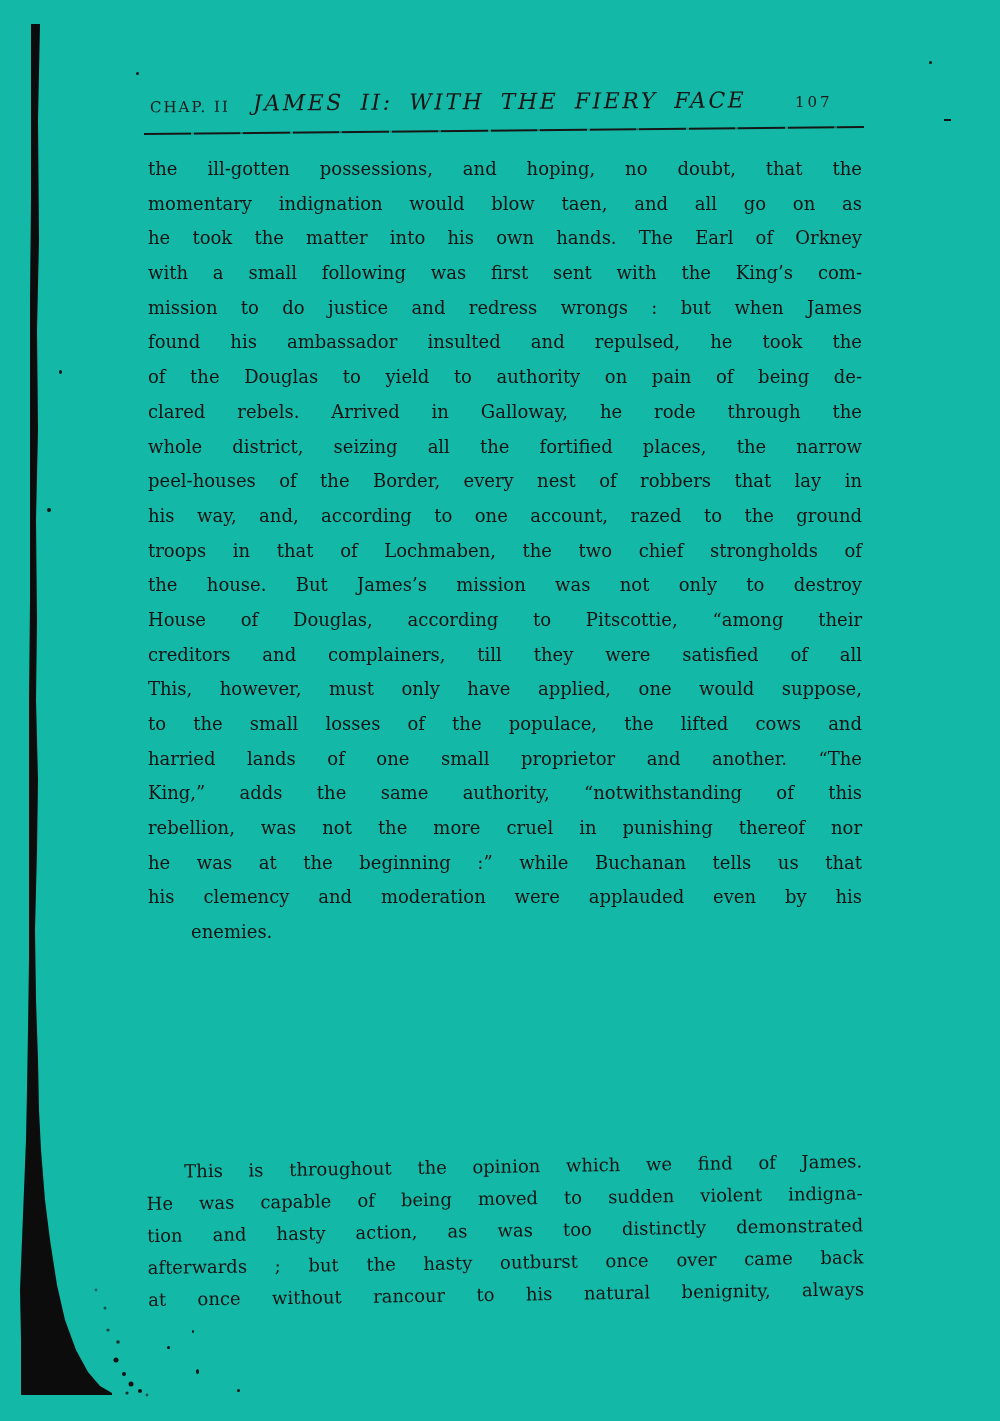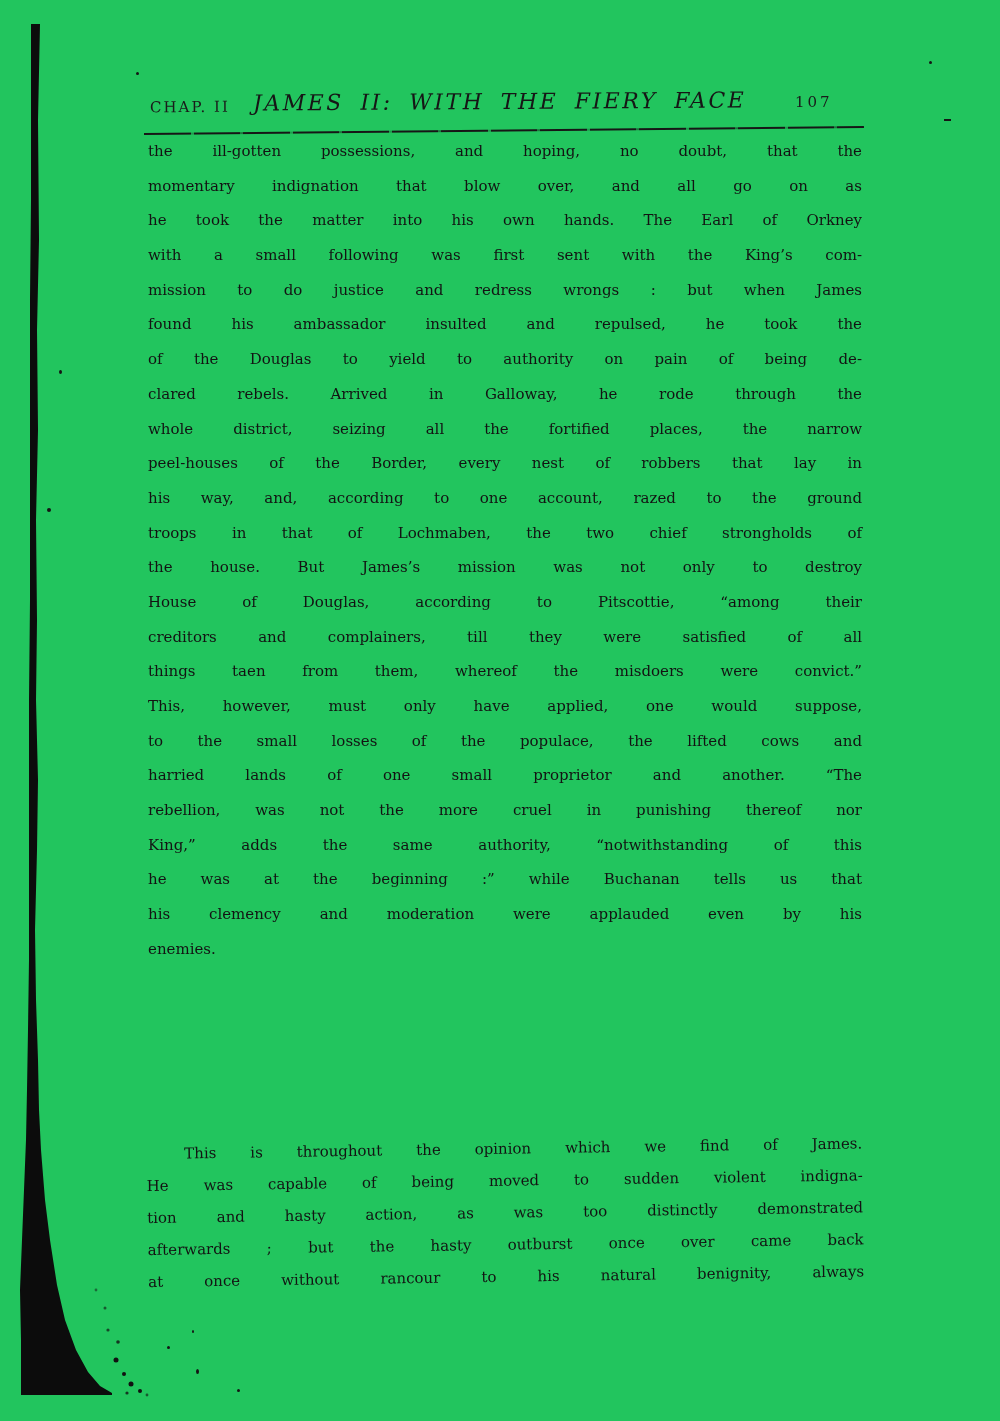--- a/index.html
+++ b/index.html
@@ -7,21 +7,21 @@
     padding: 0;
     width: 1000px;
     height: 1421px;
     background: #ffffff;
     overflow: hidden;
   }
   .page {
     position: relative;
     width: 1000px;
     height: 1421px;
-    background: #22c55e;
+    background: #14b8a6;
     color: #141414;
     font-family: "DejaVu Serif", "Liberation Serif", serif;
   }
   
   .running-head { position: absolute; top: 0; left: 0; width: 100%; height: 150px; }
   .chapter-label {
     position: absolute; left: 150px; top: 98px;
     font-size: 15px; letter-spacing: 2px; color: #1a1a1a;
     transform: rotate(-0.3deg);
   }
@@ -41,35 +41,35 @@
     width: 720px; height: 2.4px;
     transform: rotate(-0.55deg); transform-origin: 0 50%;
     background: repeating-linear-gradient(90deg,
       #161616 0px, #161616 47px,
       rgba(22,22,22,0.25) 47px, rgba(22,22,22,0.25) 50px,
       #161616 50px, #161616 96px,
       rgba(22,22,22,0.45) 96px, rgba(22,22,22,0.45) 99px);
   }
   
   .text-block {
-    position: absolute; left: 148px; top: 134px; width: 714px;
-    font-size: 15px; color: #131313;
+    position: absolute; left: 148px; top: 152px; width: 714px;
+    font-size: 18px; color: #131313;
   }
   .paragraph { position: relative; }
   .paragraph.p2 {
     position: absolute; left: -2px; top: 1004px; width: 716px;
     transform: rotate(-0.85deg); transform-origin: 0 0;
   }
   .line {
     height: 34.7px; line-height: 34.7px;
     text-align: justify; text-align-last: justify;
     overflow: visible; white-space: normal;
   }
   .paragraph.p2 .line { height: 32px; line-height: 32px; }
-  .line.no-just { text-align-last: left; }
+  .line.no-just { text-align-last: left; margin-left: 43px; }
   .line.indent { padding-left: 38px; }
   
   .artifact-svg { position: absolute; left: 0; top: 0; }
   .speck { position: absolute; background: #151515; border-radius: 50%; }
 </style>
 </head>
 <body>
 
 <div class="page">
 
@@ -107,40 +107,39 @@
   <div class="running-head">
     <span class="chapter-label">CHAP. II</span>
     <span class="head-title">JAMES II: WITH THE FIERY FACE</span>
     <span class="page-number">107</span>
     <div class="head-rule"></div>
   </div>
 
   <div class="text-block">
       <div class="paragraph p1">
         <div class="line">the ill-gotten possessions, and hoping, no doubt, that the</div>
-        <div class="line">momentary indignation that blow over, and all go on as</div>
+        <div class="line">momentary indignation would blow taen, and all go on as</div>
         <div class="line">he took the matter into his own hands.  The Earl of Orkney</div>
         <div class="line">with a small following was first sent with the King’s com-</div>
         <div class="line">mission to do justice and redress wrongs : but when James</div>
         <div class="line">found his ambassador insulted and repulsed, he took the</div>
         <div class="line">of the Douglas to yield to authority on pain of being de-</div>
         <div class="line">clared rebels.  Arrived in Galloway, he rode through the</div>
         <div class="line">whole district, seizing all the fortified places, the narrow</div>
         <div class="line">peel-houses of the Border, every nest of robbers that lay in</div>
         <div class="line">his way, and, according to one account, razed to the ground</div>
         <div class="line">troops in that of Lochmaben, the two chief strongholds of</div>
         <div class="line">the house.  But James’s mission was not only to destroy</div>
         <div class="line">House of Douglas, according to Pitscottie, “among their</div>
         <div class="line">creditors and complainers, till they were satisfied of all</div>
-        <div class="line">things taen from them, whereof the misdoers were convict.”</div>
         <div class="line">This, however, must only have applied, one would suppose,</div>
         <div class="line">to the small losses of the populace, the lifted cows and</div>
         <div class="line">harried lands of one small proprietor and another.  “The</div>
+        <div class="line">King,” adds the same authority, “notwithstanding of this</div>
         <div class="line">rebellion, was not the more cruel in punishing thereof nor</div>
-        <div class="line">King,” adds the same authority, “notwithstanding of this</div>
         <div class="line">he was at the beginning :” while Buchanan tells us that</div>
         <div class="line">his clemency and moderation were applauded even by his</div>
         <div class="line no-just">enemies.</div>
       </div>
       <div class="paragraph p2">
         <div class="line indent">This is throughout the opinion which we find of James.</div>
         <div class="line">He was capable of being moved to sudden violent indigna-</div>
         <div class="line">tion and hasty action, as was too distinctly demonstrated</div>
         <div class="line">afterwards ; but the hasty outburst once over came back</div>
         <div class="line">at once without rancour to his natural benignity, always</div>

